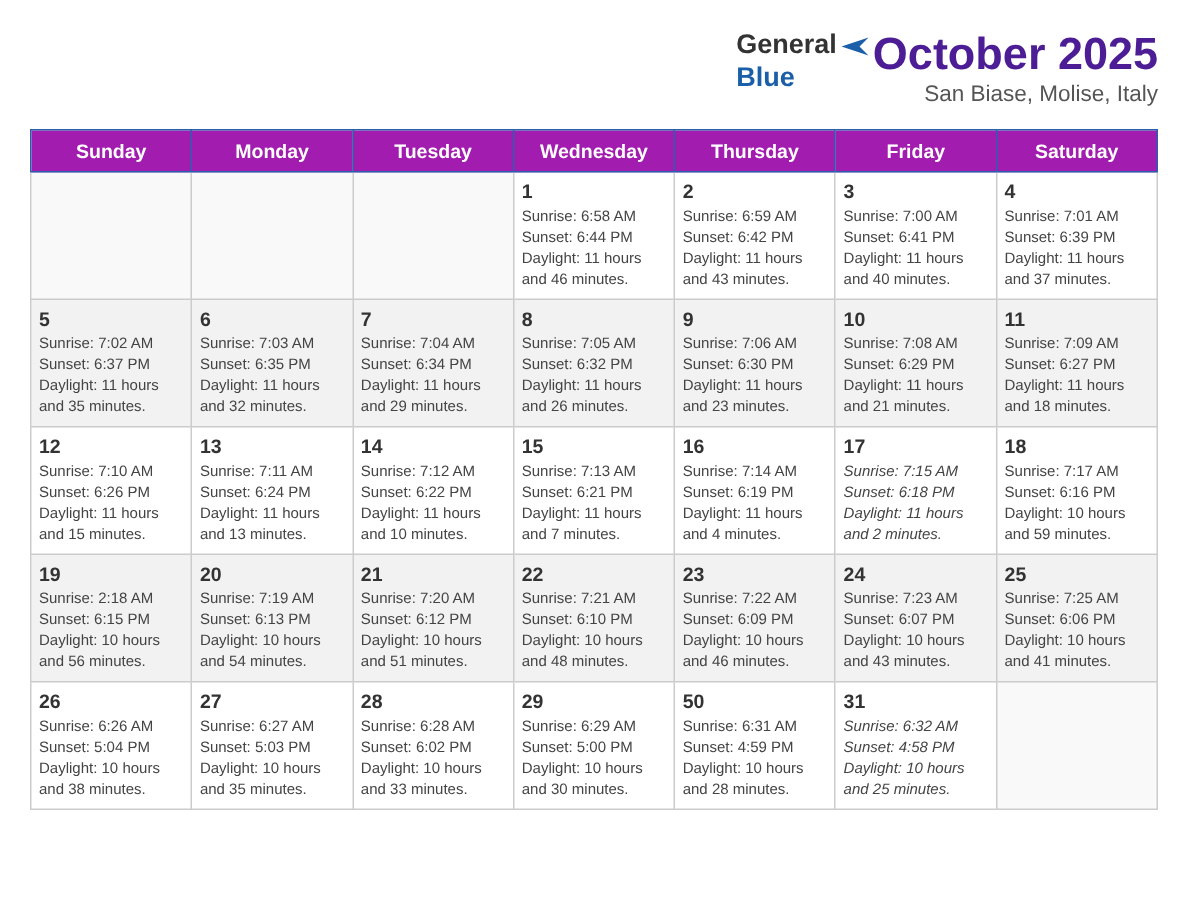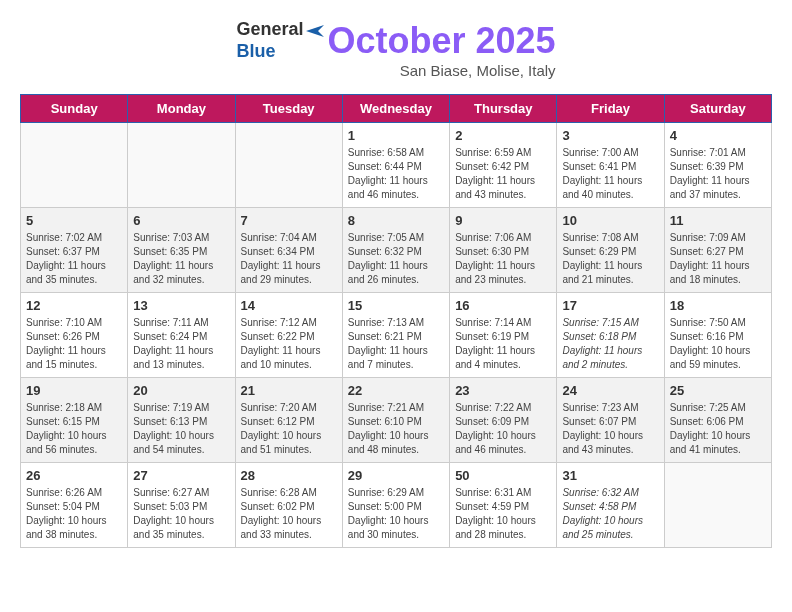--- a/index.html
+++ b/index.html
@@ -5,47 +5,47 @@
     * { box-sizing: border-box; margin: 0; padding: 0; }
     body {
       font-family: Arial, sans-serif;
       background: #fff;
       width: 792px;
       min-height: 612px;
       padding: 20px;
     }
     .header {
       display: flex;
-      justify-content: center;
+      justify-content: flex-end;
       align-items: flex-start;
       margin-bottom: 15px;
     }
     .logo {
       display: flex;
       align-items: center;
     }
     .title-block {
       text-align: right;
     }
     .month-title {
-      font-size: 36px;
+      font-size: 30px;
       font-weight: bold;
-      color: #8b5cf6;
+      color: #4c1d95;
     }
     .subtitle {
       font-size: 15px;
       color: #555;
     }
     .calendar {
       width: 100%;
       border-collapse: collapse;
       border: 1px solid #ccc;
     }
     .calendar th {
-      background-color: #be185d;
+      background-color: #a21caf;
       color: #fff;
       text-align: center;
       padding: 6px 4px;
       font-size: 13px;
       border: 1px solid #2b5fad;
       margin-left: 28px;
     }
     .calendar td {
       vertical-align: top;
       padding: 5px 5px;
@@ -226,21 +226,21 @@
         </td>
         <td>
           <div class="day-number">17</div>
           <div class="day-info" style="white-space: pre-line; font-style: italic;">Sunrise: 7:15 AM
 Sunset: 6:18 PM
 Daylight: 11 hours
 and 2 minutes.</div>
         </td>
         <td>
           <div class="day-number">18</div>
-          <div class="day-info" style="white-space: pre-line;">Sunrise: 7:50 AM
+          <div class="day-info" style="white-space: pre-line;">Sunrise: 7:17 AM
 Sunset: 6:16 PM
 Daylight: 10 hours
 and 59 minutes.</div>
         </td>
       </tr>
       <tr class="row-shaded">
         <td>
           <div class="day-number">19</div>
           <div class="day-info" style="white-space: pre-line;">Sunrise: 2:18 AM
 Sunset: 6:15 PM

